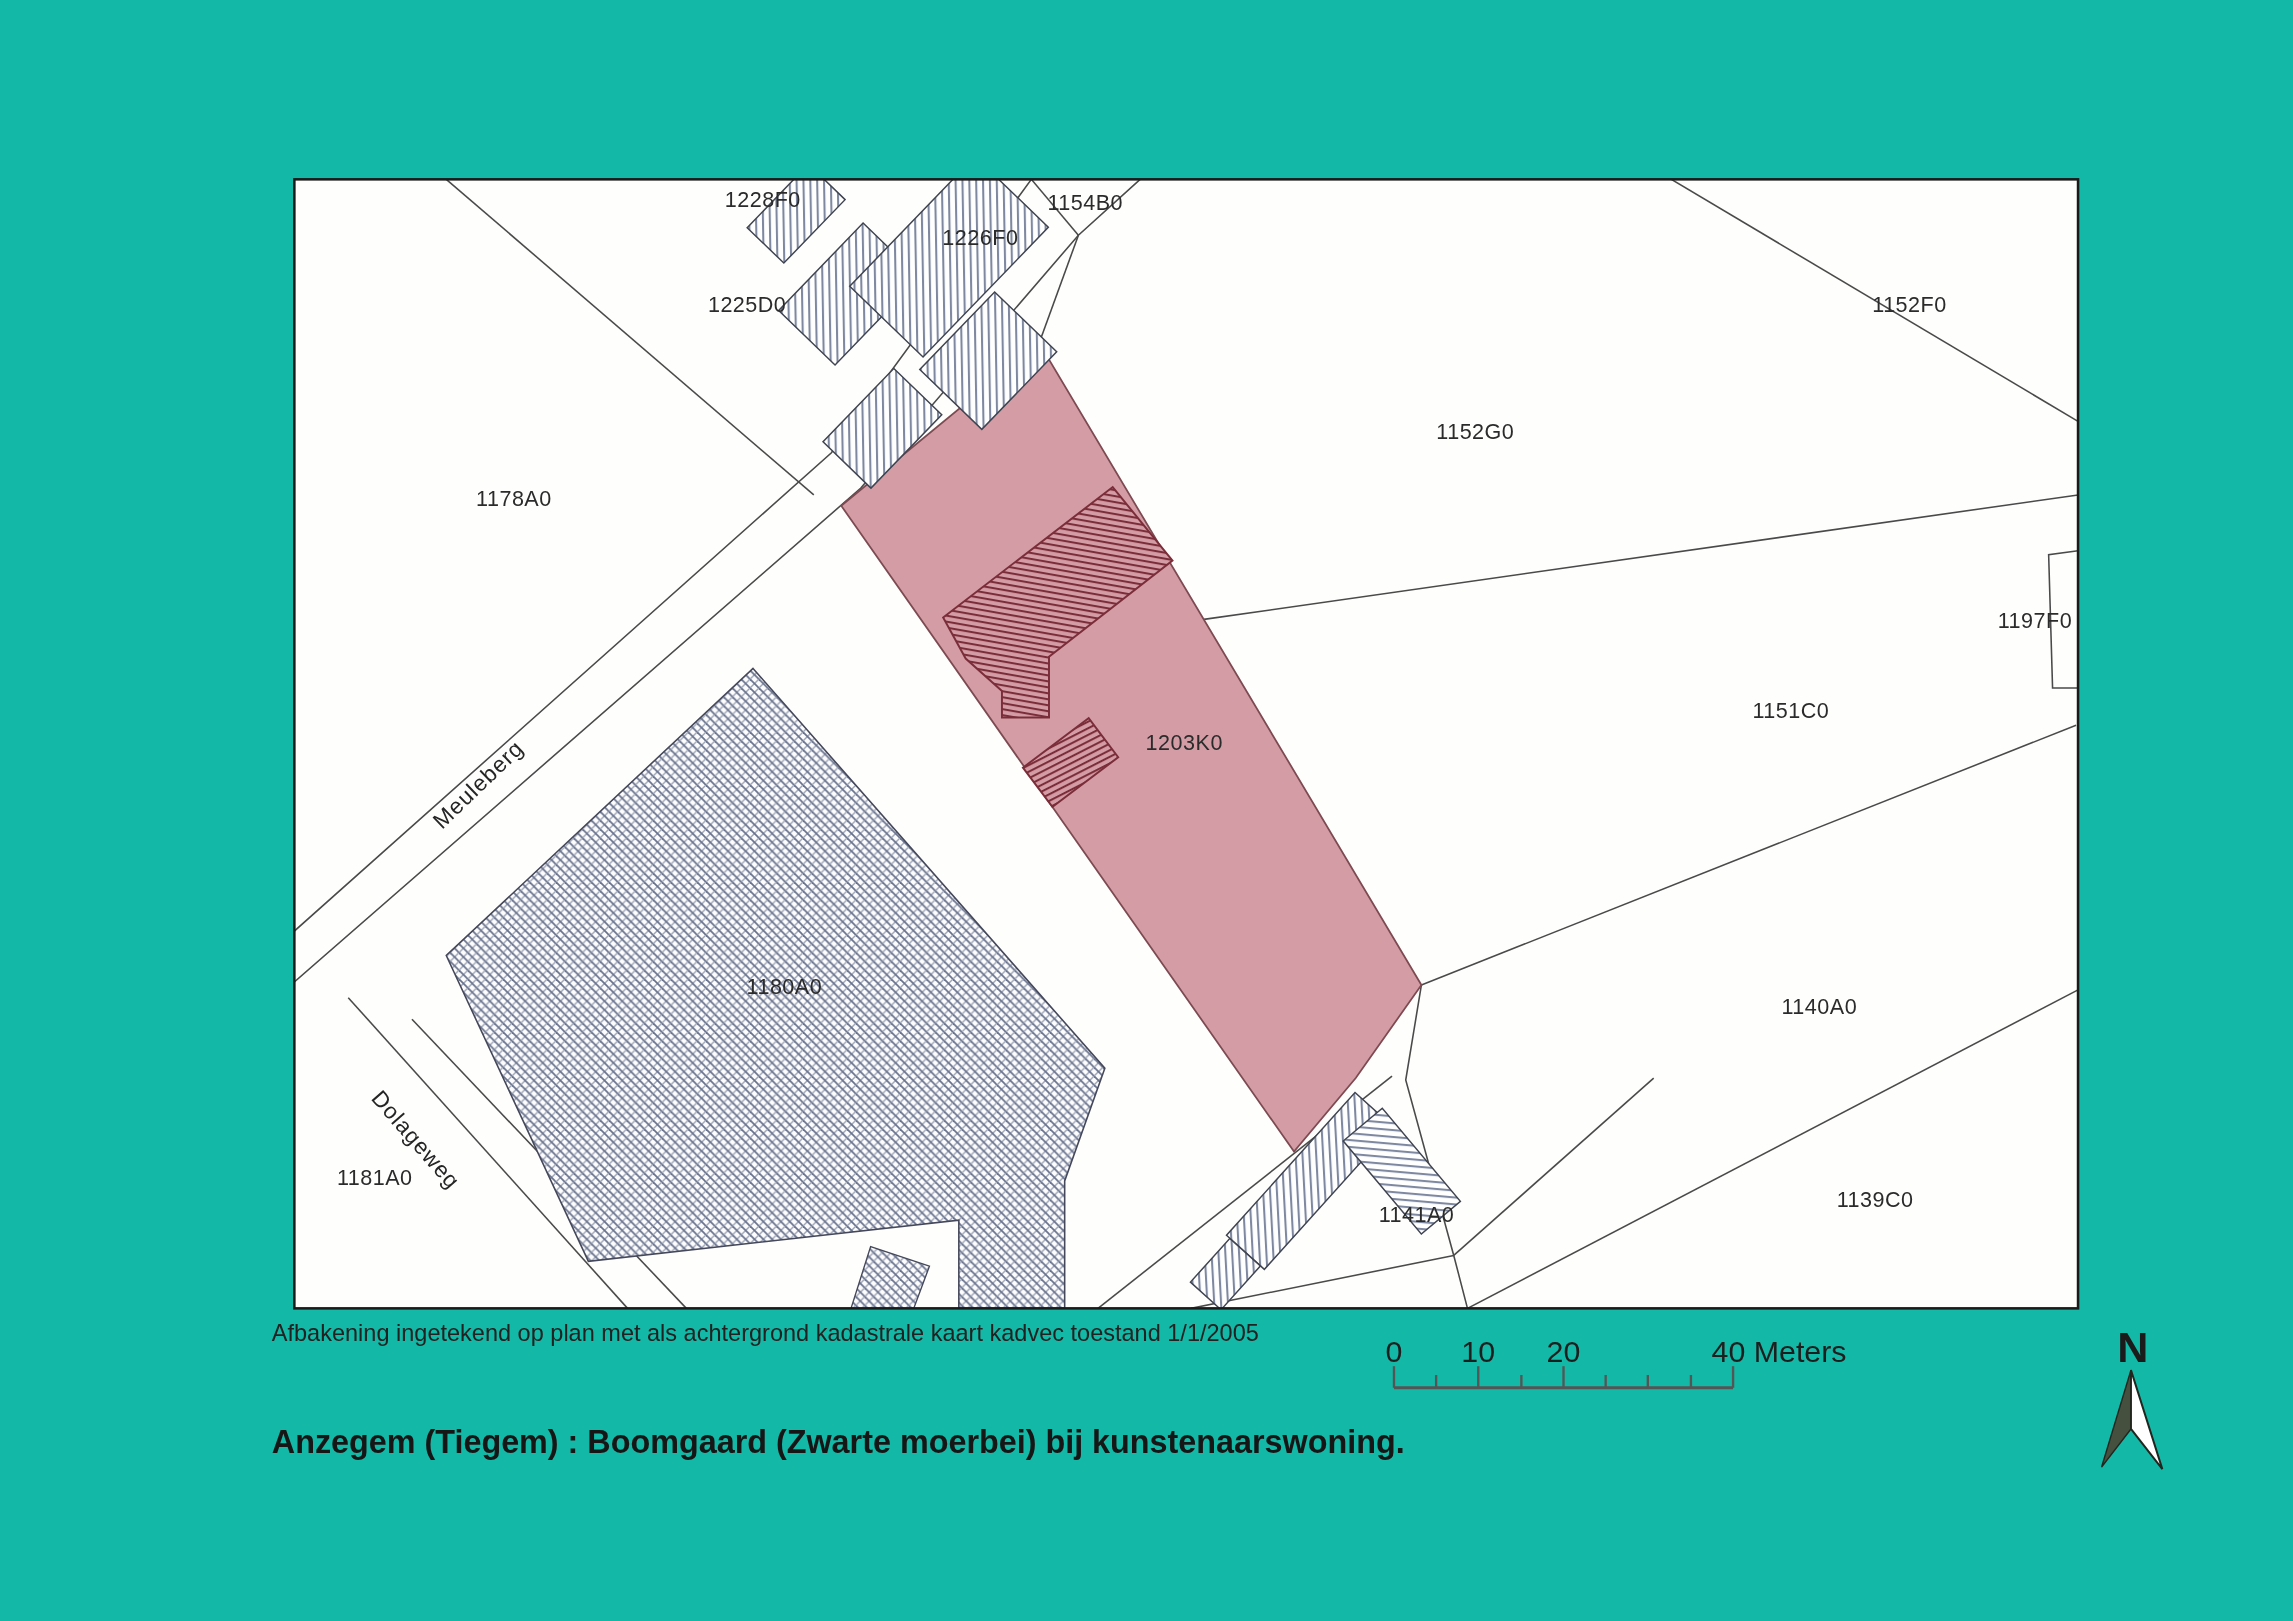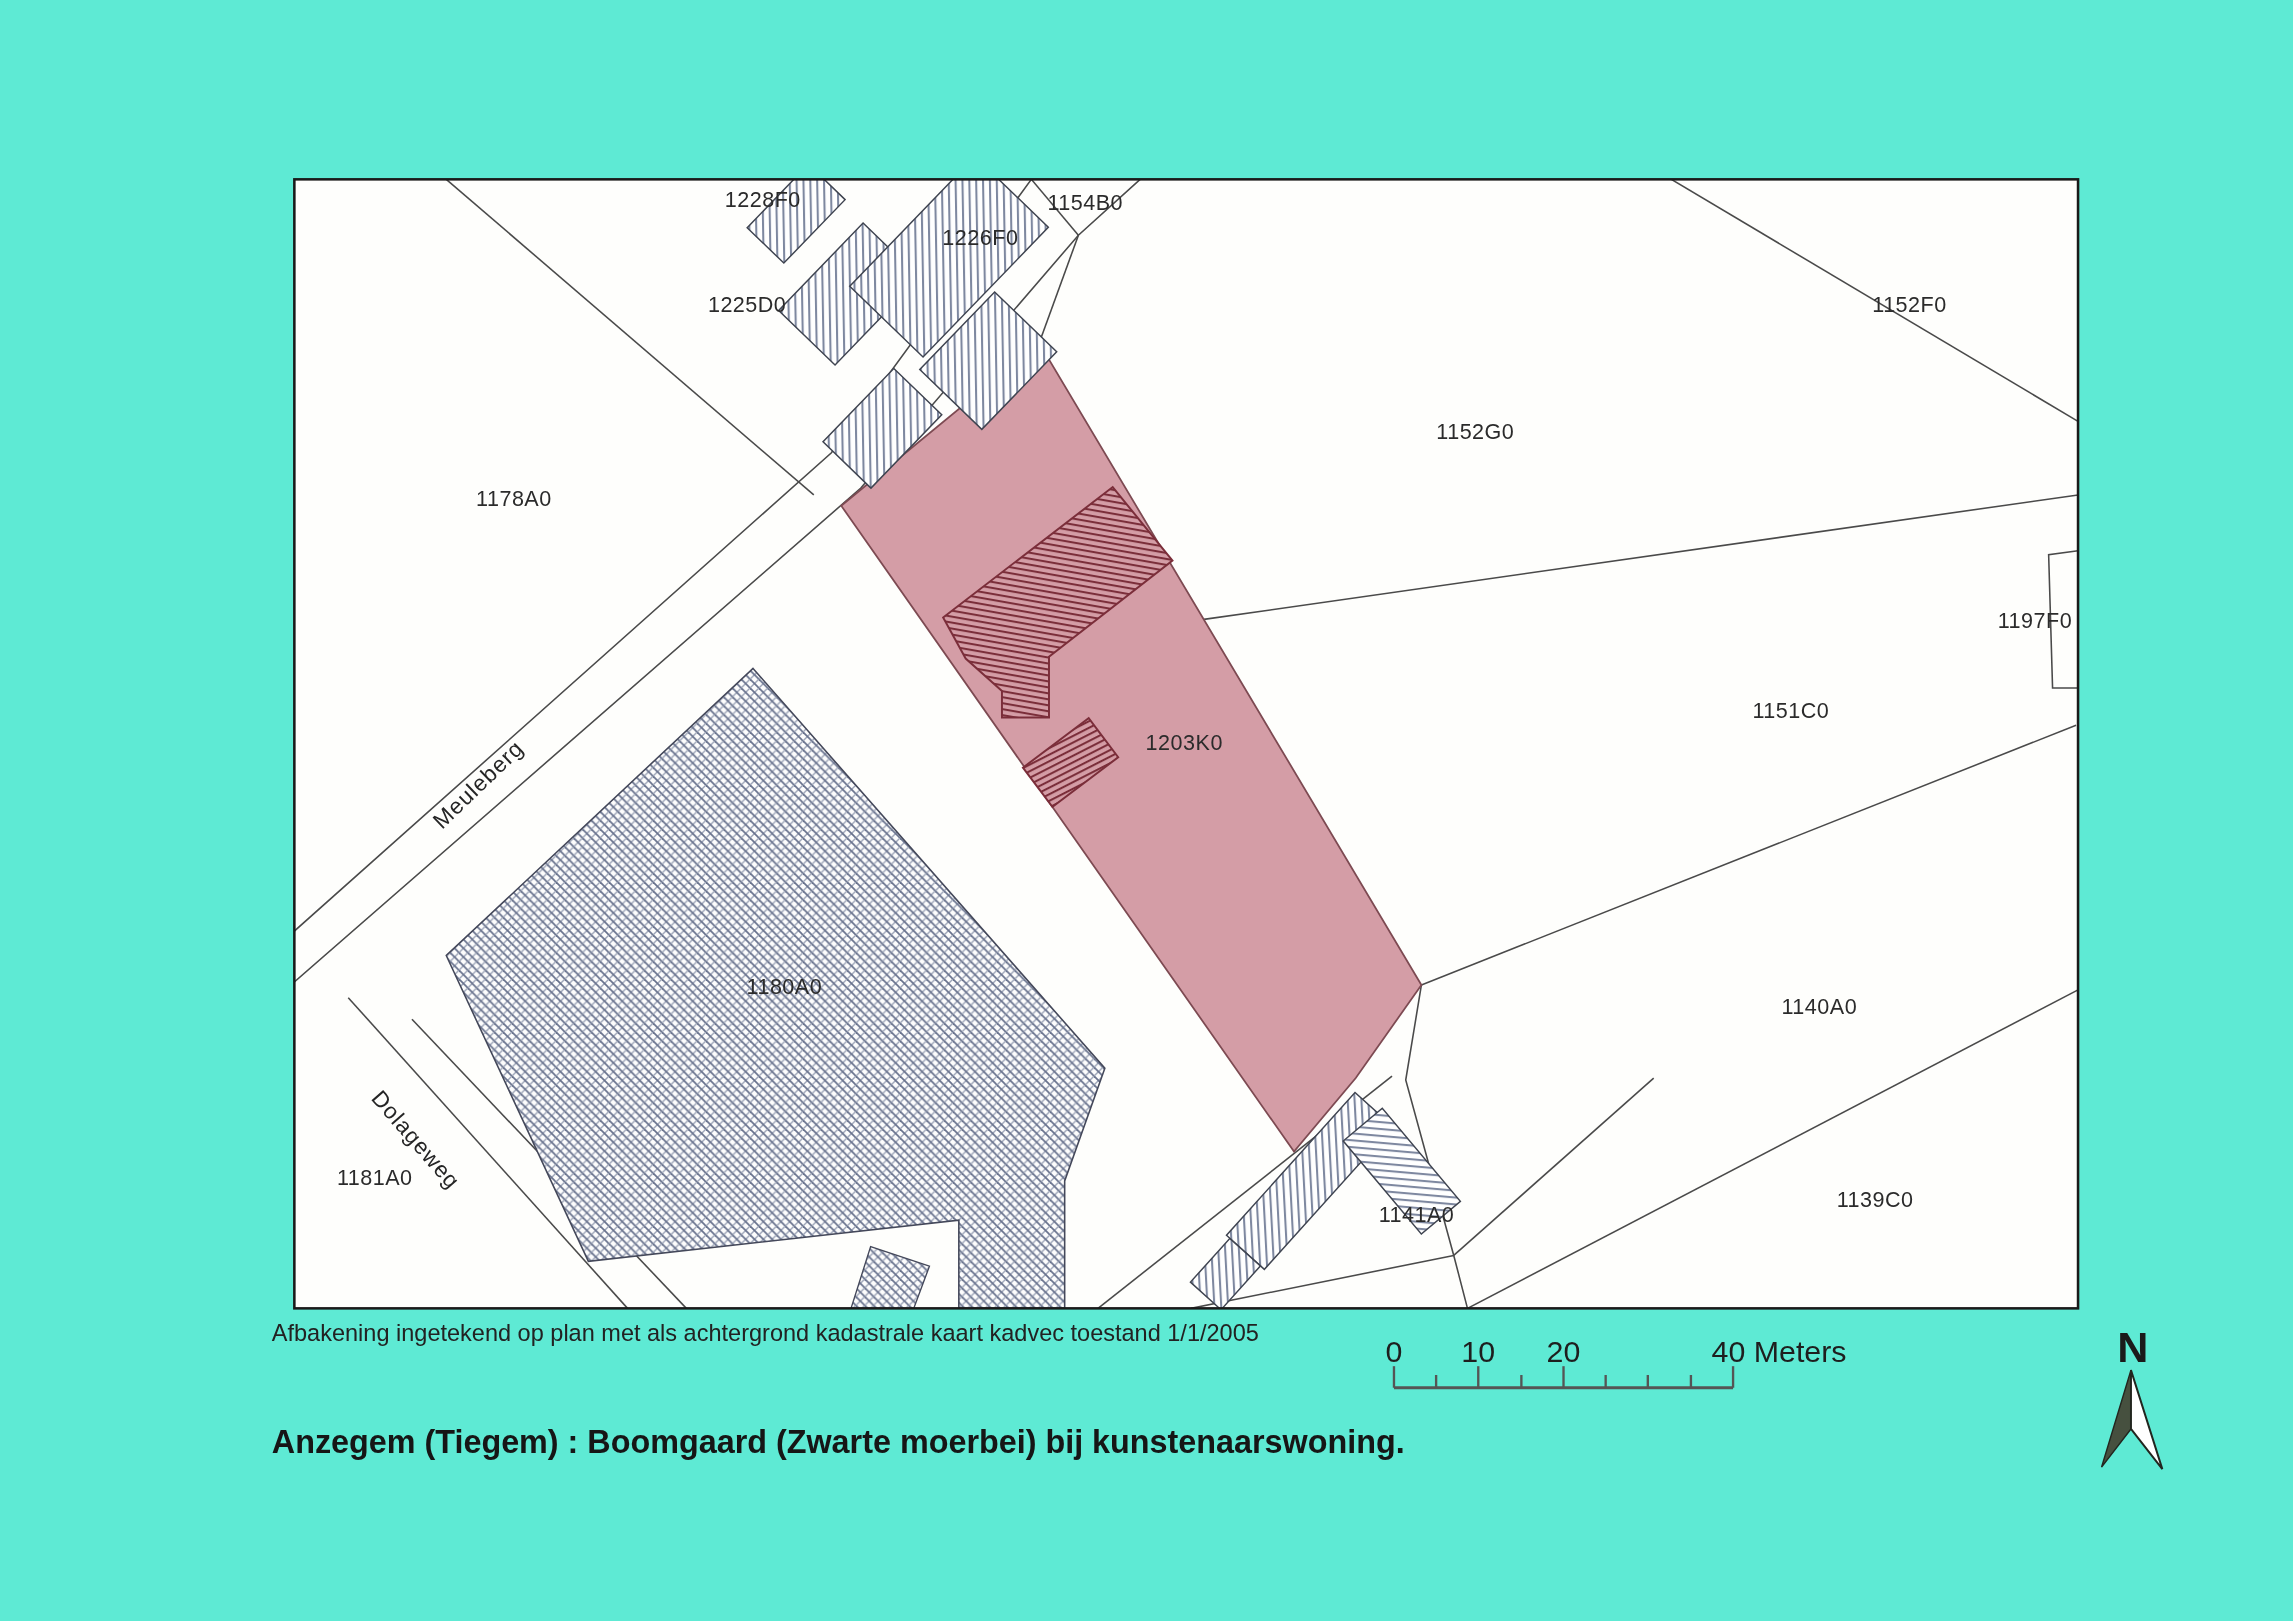--- a/index.html
+++ b/index.html
@@ -1,17 +1,17 @@
 <!DOCTYPE html>
 <html><head>
 <meta charset="utf-8">
 <style>
   html,body{margin:0;padding:0;}
   body{width:2294px;height:1621px;background:#fcfcf9;font-family:"Liberation Sans",sans-serif;}
-  .page{position:relative;width:2294px;height:1621px;background:#5eead4;overflow:hidden;}
+  .page{position:relative;width:2294px;height:1621px;background:#14b8a6;overflow:hidden;}
   svg{position:absolute;left:0;top:0;}
   text{font-family:"Liberation Sans",sans-serif;}
   .parcel-label{fill:#2b2b2b;font-size:22px;letter-spacing:0.5px;}
   .street-label{fill:#252525;font-size:23px;letter-spacing:1px;}
   .scale-label{fill:#1e1e1e;font-size:31px;}
   .caption-text{fill:#222;font-size:24px;}
   .title-text{fill:#161616;font-size:33px;font-weight:700;}
   .north-n{fill:#1b1b1b;font-size:44px;font-weight:700;}
 </style>
 </head>

